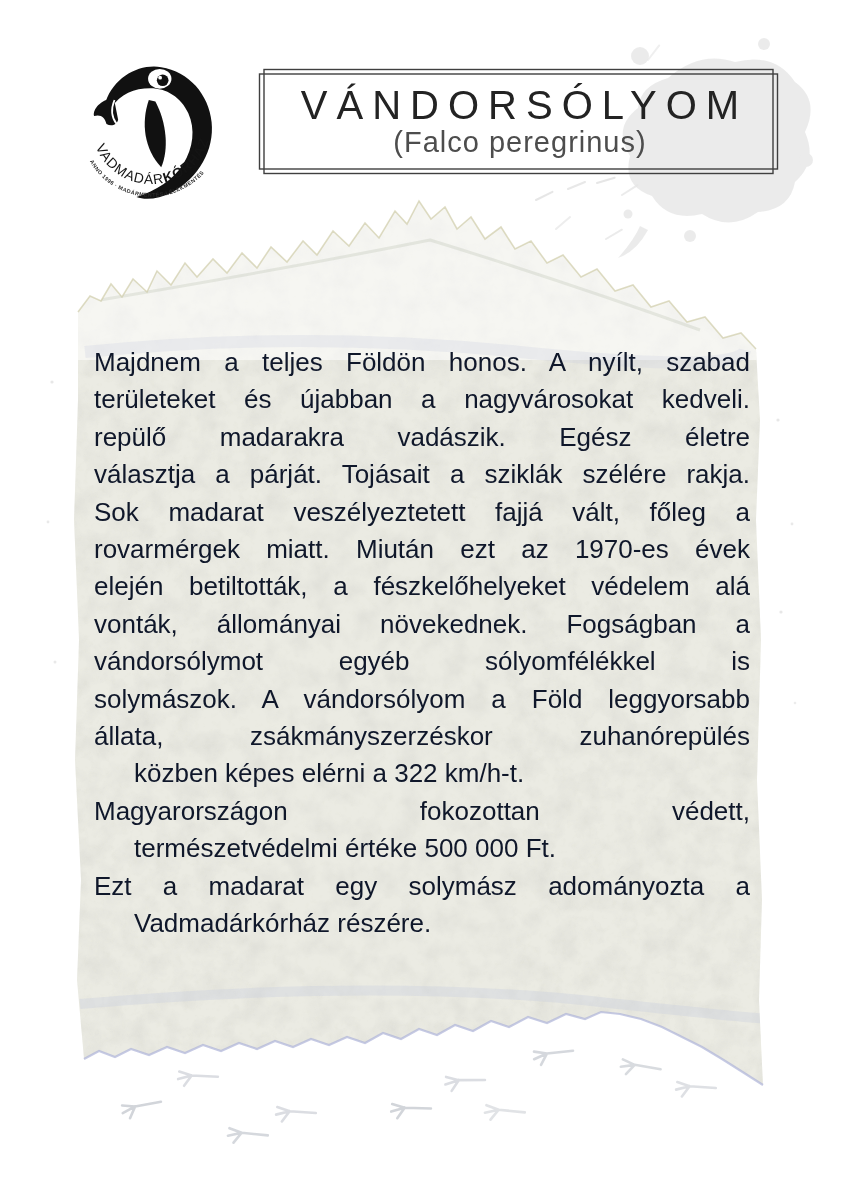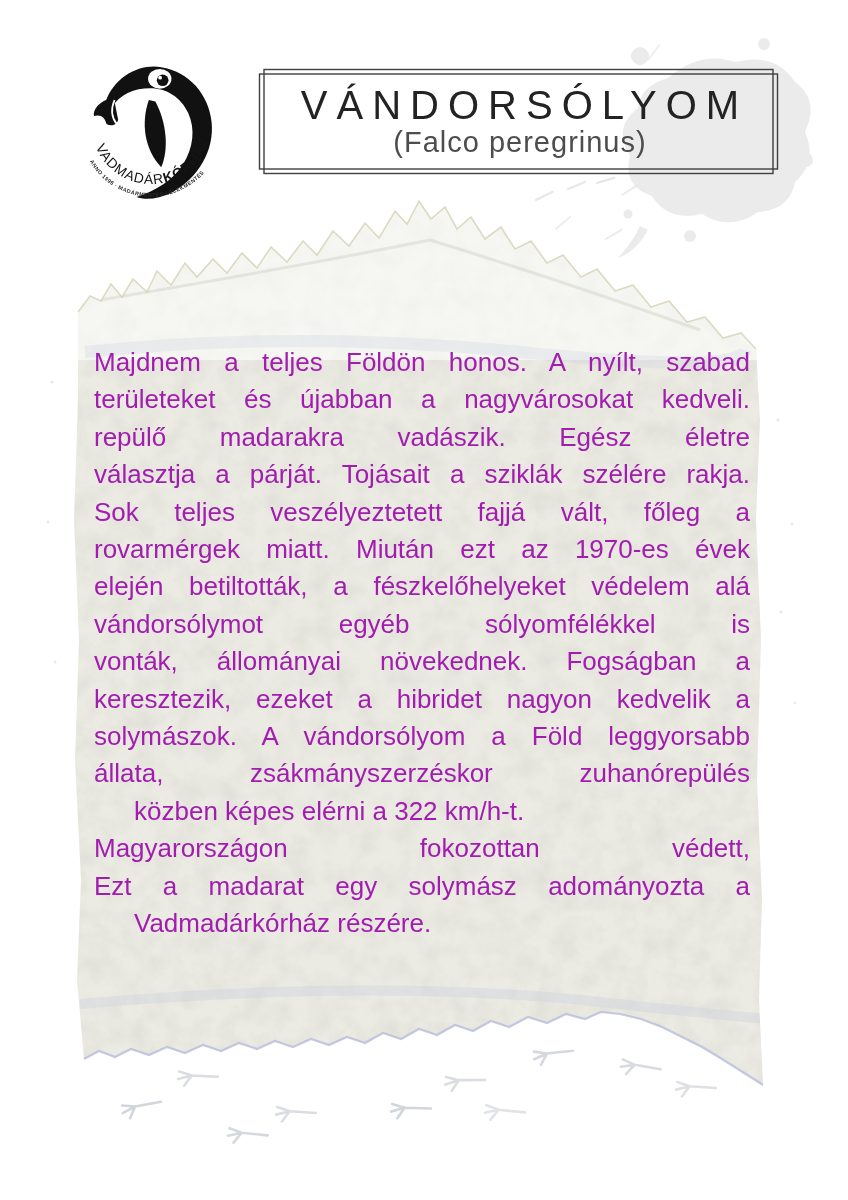--- a/index.html
+++ b/index.html
@@ -24,21 +24,21 @@
     letter-spacing:9px;line-height:1.05;white-space:nowrap;text-indent:9px;
   }
   .subtitle{
     position:relative;color:#4d4d4d;font-size:29px;font-weight:400;
     letter-spacing:1px;white-space:nowrap;
   }
 
   
   .bodytext{
     position:absolute;left:94px;top:344px;width:656px;z-index:2;
-    color:#a21caf;font-size:26px;line-height:37.4px;
+    color:#0f172a;font-size:26px;line-height:37.4px;
   }
   .bodytext .line{text-align:justify;text-align-last:justify;}
   .bodytext .line.last{text-align-last:left;margin-left:40px;}
 
   .logo-name{font-family:"Liberation Sans",sans-serif;font-size:19px;letter-spacing:1.2px;fill:#141414;}
   .logo-name .b{font-weight:bold;}
   .logo-tag{font-family:"Liberation Sans",sans-serif;font-size:7.4px;letter-spacing:.6px;fill:#2a2a2a;font-weight:bold;}
 </style>
 </head>
 <body>
@@ -169,32 +169,32 @@
     <div class="title">VÁNDORSÓLYOM</div>
     <div class="subtitle">(Falco peregrinus)</div>
   </div>
 
   <div class="bodytext" id="bodyText">
       <div>
         <div class="line">Majdnem a teljes Földön honos. A nyílt, szabad</div>
         <div class="line">területeket és újabban a nagyvárosokat kedveli.</div>
         <div class="line">repülő madarakra vadászik. Egész életre</div>
         <div class="line">választja a párját. Tojásait a sziklák szélére rakja.</div>
-        <div class="line">Sok teljes veszélyeztetett fajjá vált, főleg a</div>
+        <div class="line">Sok madarat veszélyeztetett fajjá vált, főleg a</div>
         <div class="line">rovarmérgek miatt. Miután ezt az 1970-es évek</div>
         <div class="line">elején betiltották, a fészkelőhelyeket védelem alá</div>
+        <div class="line">vonták, állományai növekednek. Fogságban a</div>
         <div class="line">vándorsólymot egyéb sólyomfélékkel is</div>
-        <div class="line">vonták, állományai növekednek. Fogságban a</div>
-        <div class="line">keresztezik, ezeket a hibridet nagyon kedvelik a</div>
         <div class="line">solymászok. A vándorsólyom a Föld leggyorsabb</div>
         <div class="line">állata, zsákmányszerzéskor zuhanórepülés</div>
         <div class="line last">közben képes elérni a 322 km/h-t.</div>
       </div>
       <div>
         <div class="line">Magyarországon fokozottan védett,</div>
+        <div class="line last">természetvédelmi értéke 500 000 Ft.</div>
       </div>
       <div>
         <div class="line">Ezt a madarat egy solymász adományozta a</div>
         <div class="line last">Vadmadárkórház részére.</div>
       </div>
     </div>
 
 </div>
 
 </body></html>

